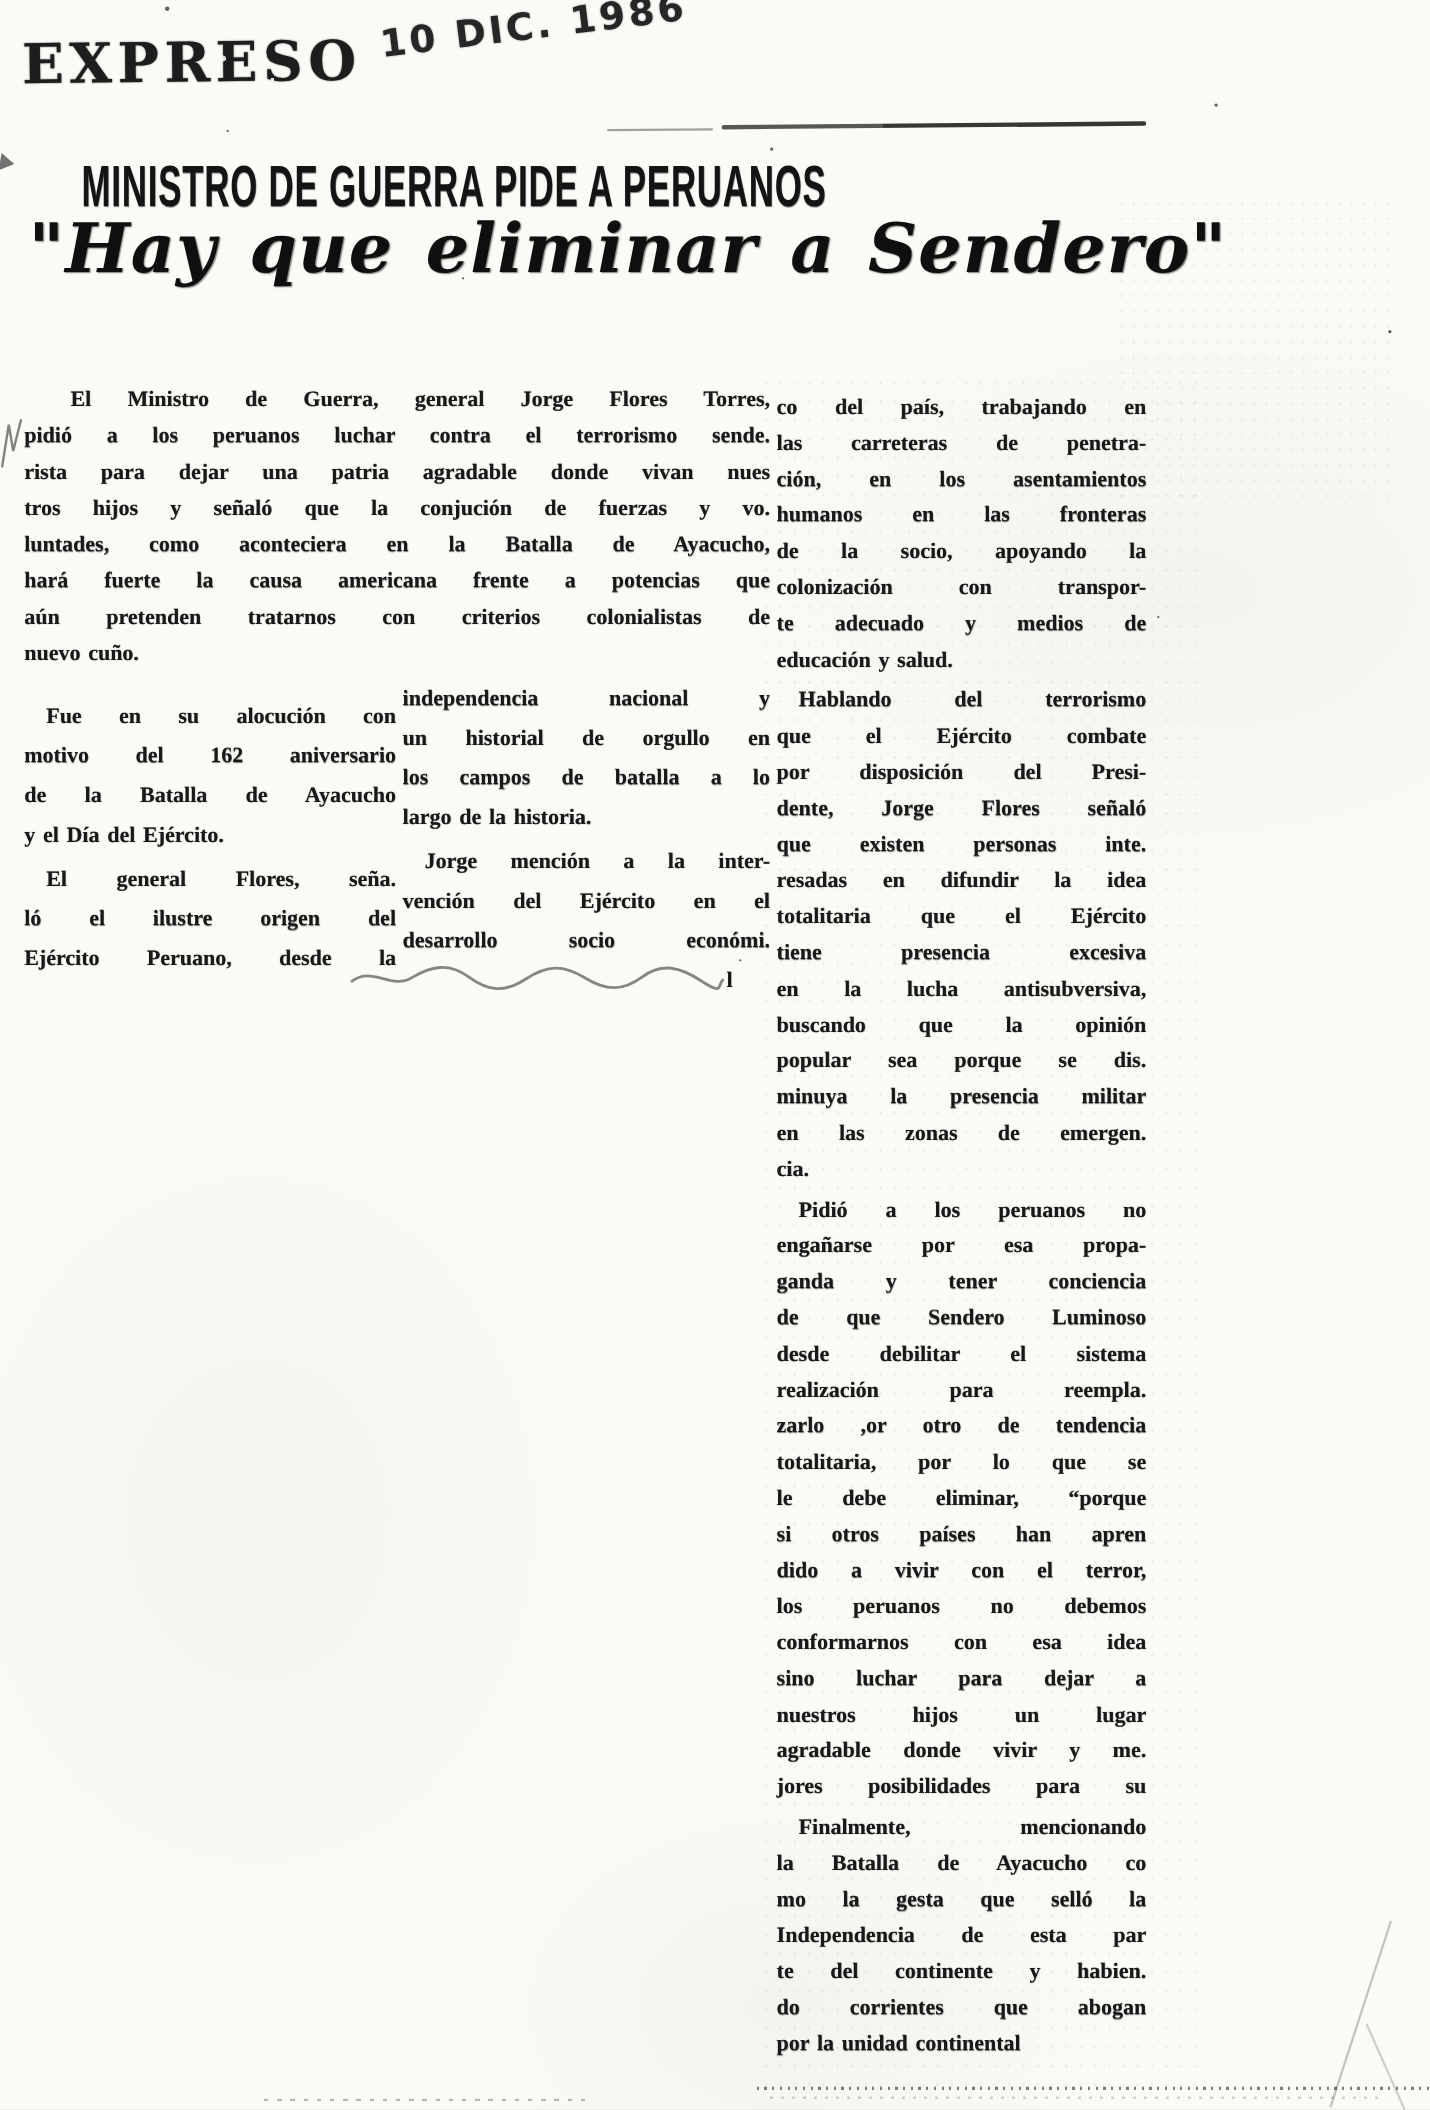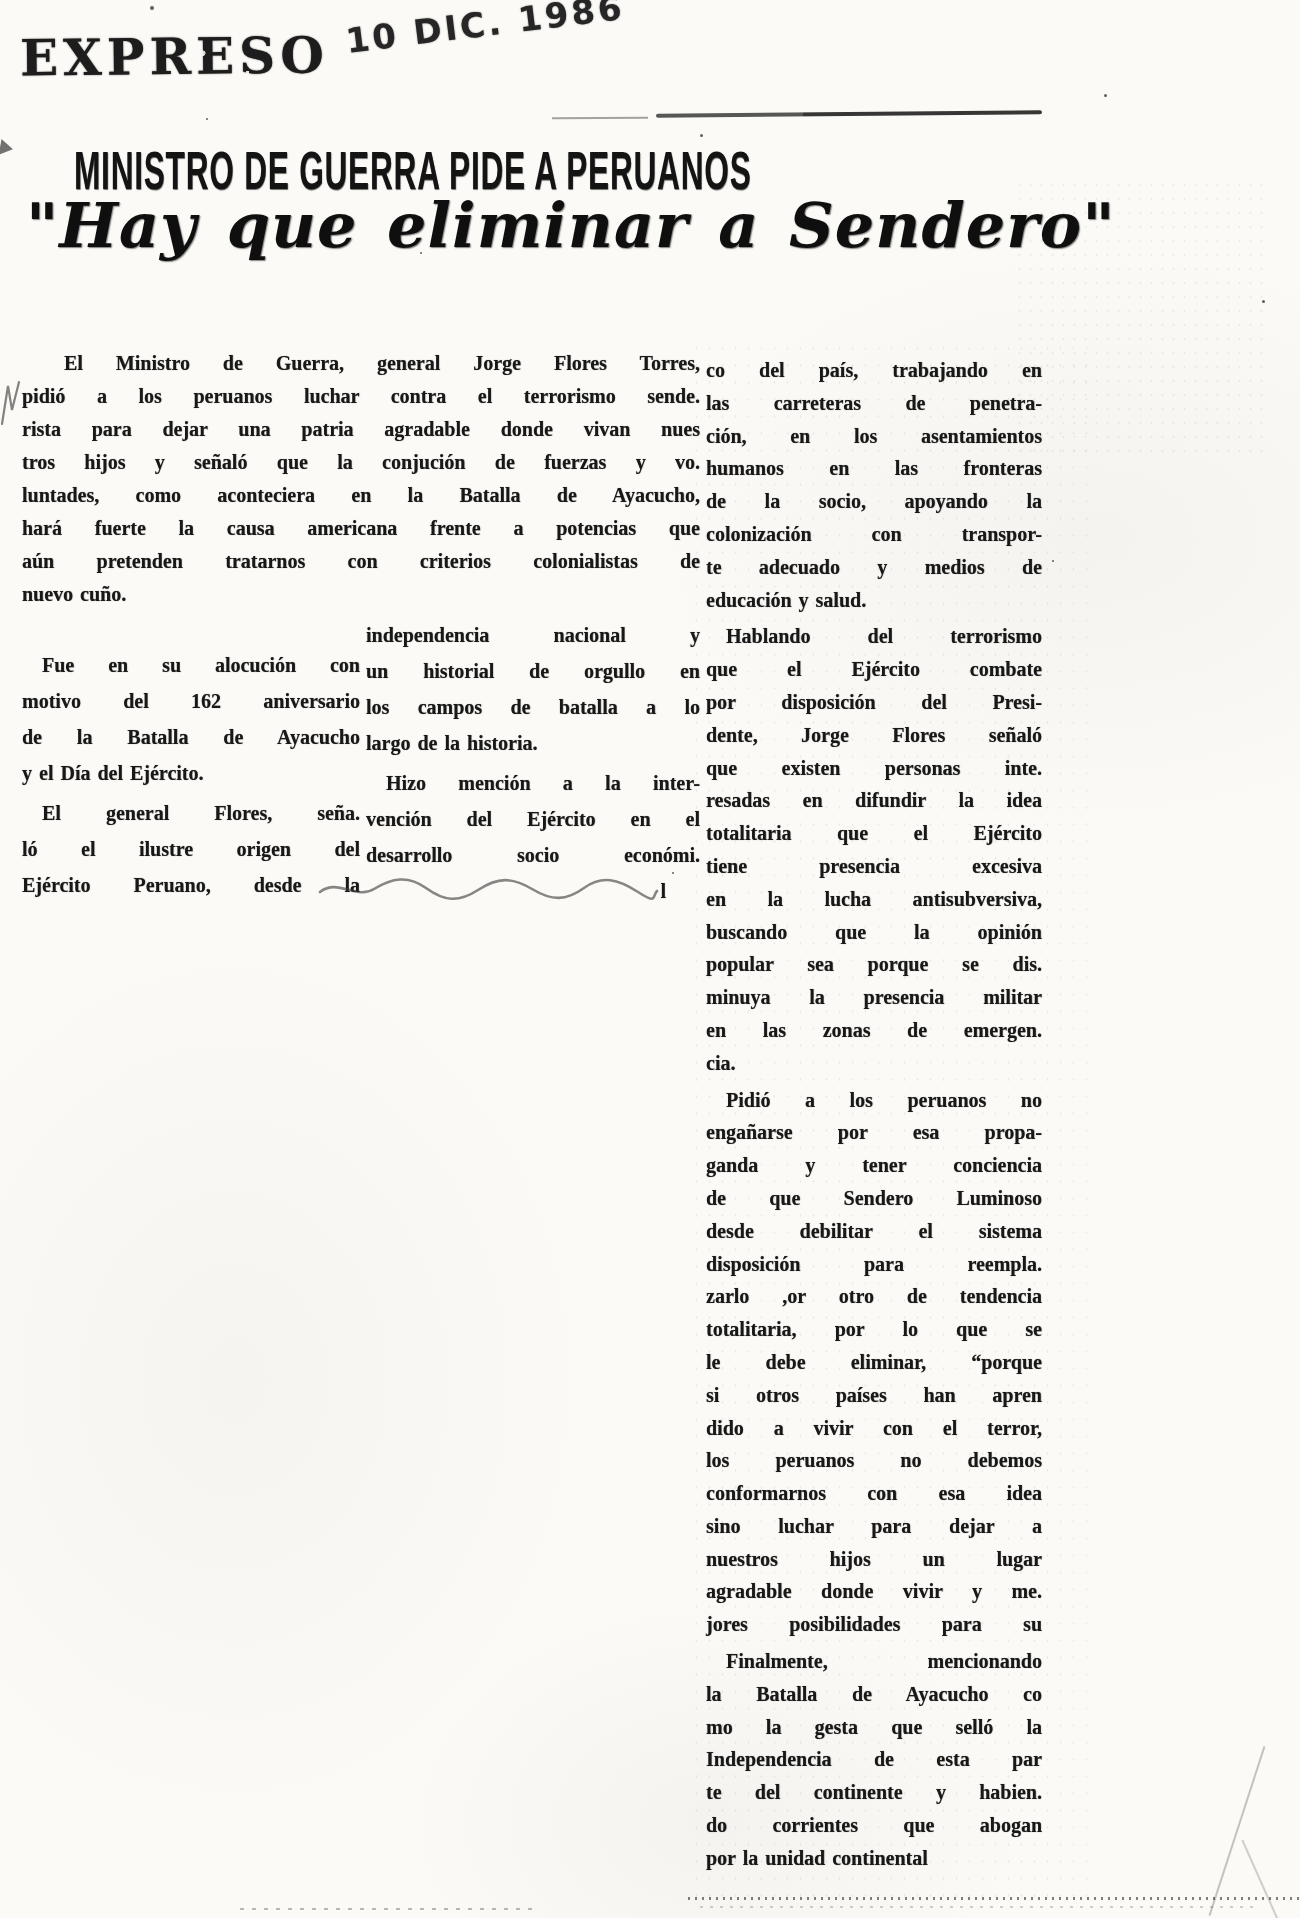--- a/index.html
+++ b/index.html
@@ -70,21 +70,21 @@
     font-family:"Liberation Serif","DejaVu Serif",serif;font-weight:700;color:#181818;
     text-shadow:.3px .4px .9px rgba(10,10,10,.55);font-size:20px;
   }
   .line{text-align:justify;text-align-last:justify;word-spacing:2px;}
   .line.end{text-align-last:left;}
   .line.right{text-align:right;text-align-last:right;padding-right:34px;}
   .line.in{text-indent:1em;}
   .lead{left:22px;top:347px;width:678px;}
   .lead .line{line-height:33px;}
   .lead .line.in{text-indent:2.1em;}
-  .colL{left:22px;top:643px;width:338px;}
+  .colL{left:22px;top:629px;width:338px;}
   .colM{left:366px;top:617px;width:334px;}
   .colL .line,.colM .line{line-height:36px;}
   .colR{left:706px;top:354px;width:336px;}
   .colR .line{line-height:32.8px;}
   .colL .line.in,.colM .line.in,.colR .line.in{margin-top:4px;}
   
   .noise1{left:690px;top:340px;width:404px;height:1565px;opacity:.13;
     background-image:radial-gradient(rgba(0,0,0,.5) .7px,transparent 1.2px);background-size:13px 17px;}
   .noise2{left:1014px;top:178px;width:250px;height:280px;opacity:.1;
     background-image:radial-gradient(rgba(0,0,0,.55) .8px,transparent 1.3px);background-size:11px 14px;}
@@ -140,21 +140,21 @@
       <div class="line in">El general Flores, seña.</div>
       <div class="line">ló el ilustre origen del</div>
       <div class="line">Ejército Peruano, desde la</div>
     </div>
   <div class="abs textblock colM">
 
   <div class="line">independencia nacional y</div>
       <div class="line">un historial de orgullo en</div>
       <div class="line">los campos de batalla a lo</div>
       <div class="line end">largo de la historia.</div>
-      <div class="line in">Hizo mención a la inter-</div>
+      <div class="line in">Jorge mención a la inter-</div>
       <div class="line">vención del Ejército en el</div>
       <div class="line">desarrollo socio económi.</div>
       <div class="line right end">l</div>
     </div>
   <div class="abs textblock colR">
 
   <div class="line">co del país, trabajando en</div>
       <div class="line">las carreteras de penetra-</div>
       <div class="line">ción, en los asentamientos</div>
       <div class="line">humanos en las fronteras</div>
@@ -174,21 +174,21 @@
       <div class="line">buscando que la opinión</div>
       <div class="line">popular sea porque se dis.</div>
       <div class="line">minuya la presencia militar</div>
       <div class="line">en las zonas de emergen.</div>
       <div class="line end">cia.</div>
       <div class="line in">Pidió a los peruanos no</div>
       <div class="line">engañarse por esa propa-</div>
       <div class="line">ganda y tener conciencia</div>
       <div class="line">de que Sendero Luminoso</div>
       <div class="line">desde debilitar el sistema</div>
-      <div class="line">disposición para reempla.</div>
+      <div class="line">realización para reempla.</div>
       <div class="line">zarlo ,or otro de tendencia</div>
       <div class="line">totalitaria, por lo que se</div>
       <div class="line">le debe eliminar, “porque</div>
       <div class="line">si otros países han apren</div>
       <div class="line">dido a vivir con el terror,</div>
       <div class="line">los peruanos no debemos</div>
       <div class="line">conformarnos con esa idea</div>
       <div class="line">sino luchar para dejar a</div>
       <div class="line">nuestros hijos un lugar</div>
       <div class="line">agradable donde vivir y me.</div>

